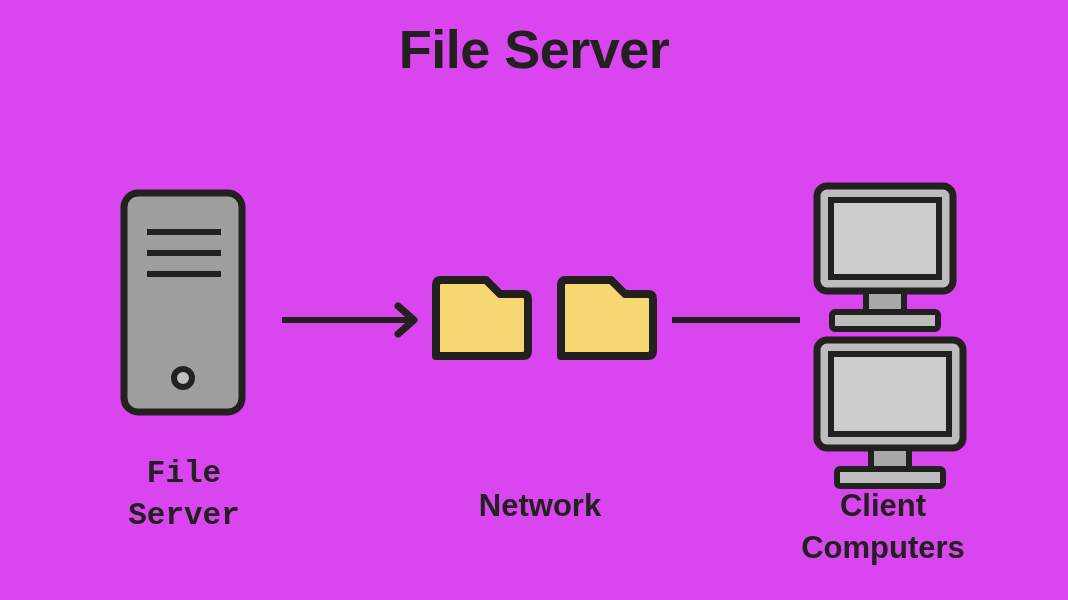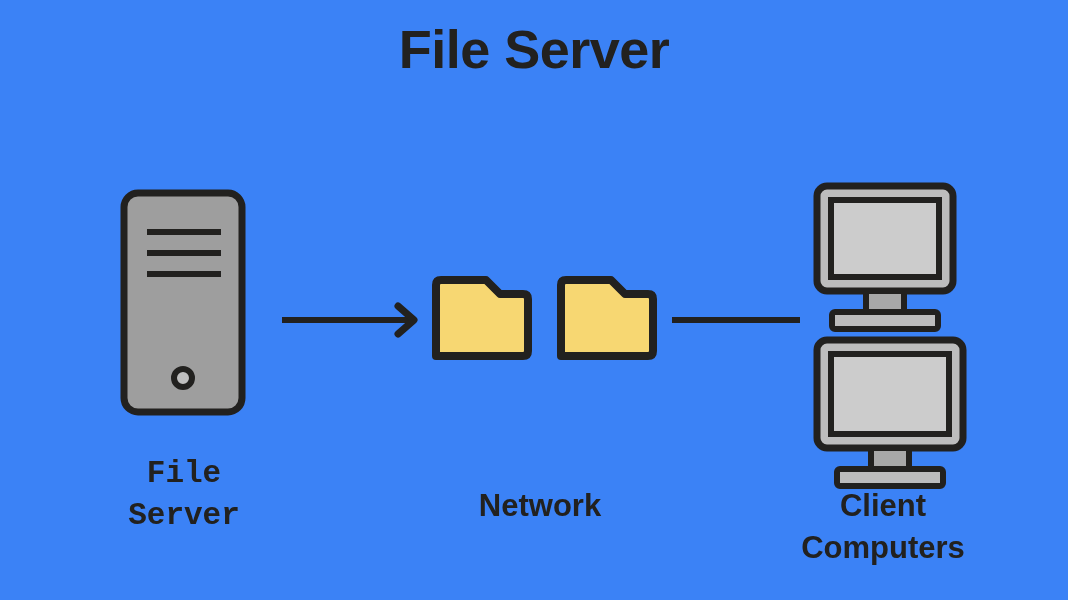--- a/index.html
+++ b/index.html
@@ -10,21 +10,21 @@
     width: 1068px;
     height: 600px;
     background: #FBF8F1;
     font-family: "Liberation Sans", sans-serif;
     overflow: hidden;
   }
   #diagram-root {
     position: relative;
     width: 1068px;
     height: 600px;
-    background: #3b82f6;
+    background: #d946ef;
   }
   .diagram-title {
     position: absolute;
     left: 0;
     top: 20px;
     width: 1068px;
     text-align: center;
     font-size: 54px;
     font-weight: bold;
     color: #22211F;

